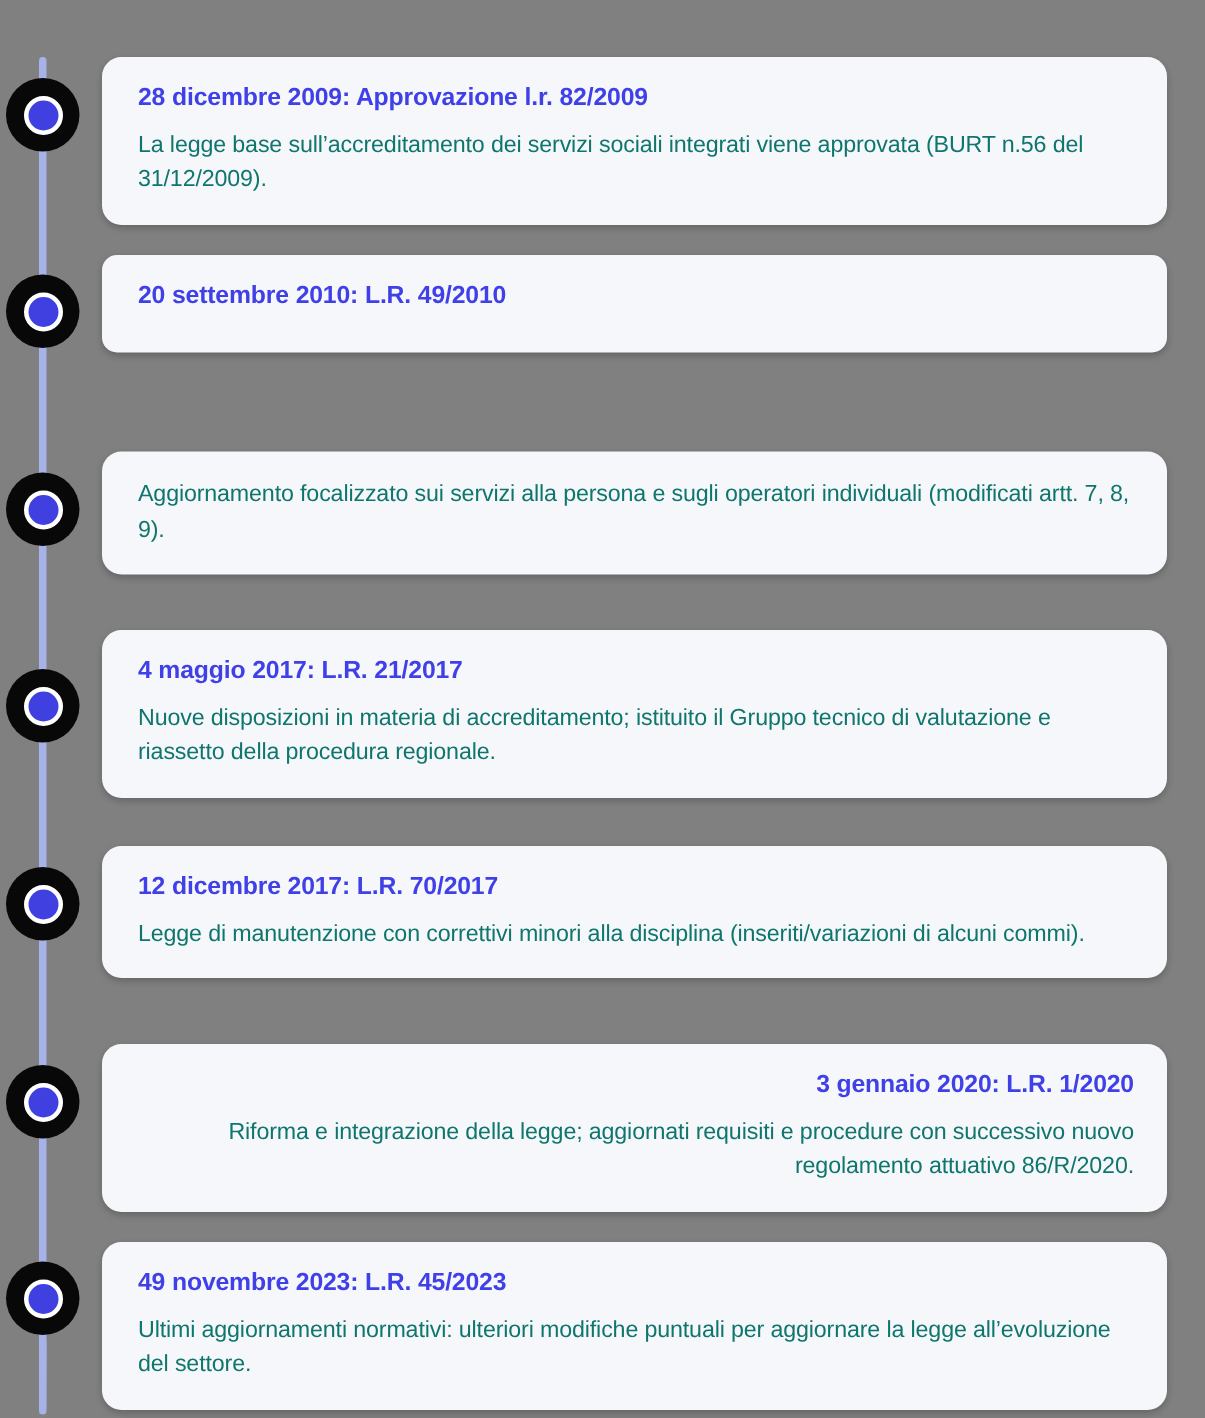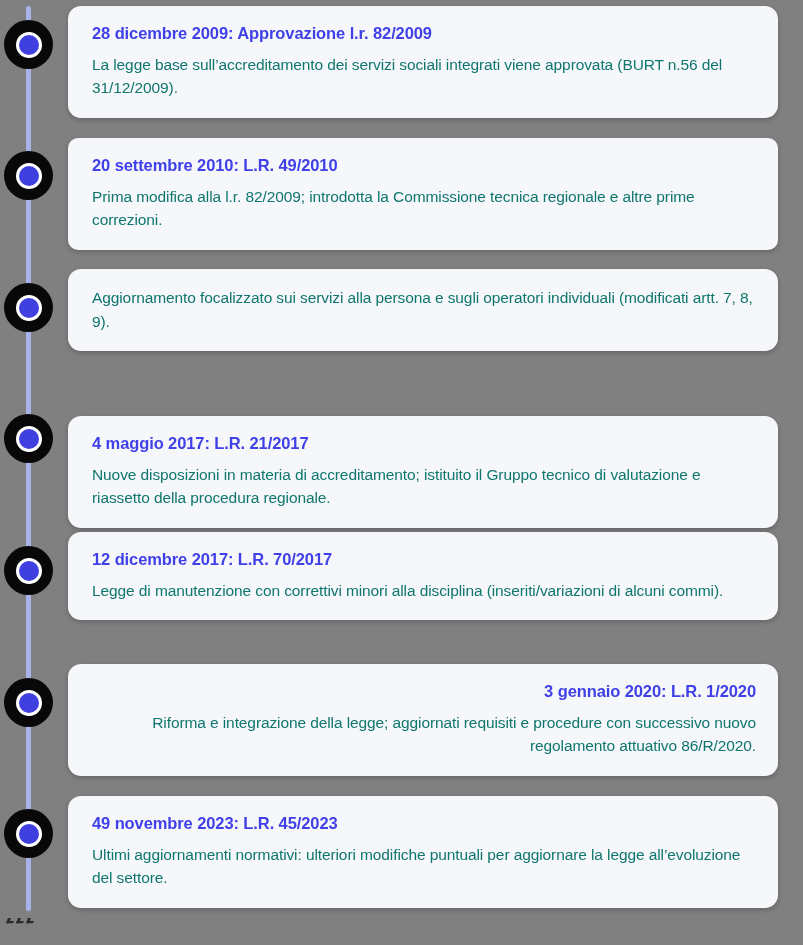--- a/index.html
+++ b/index.html
@@ -14,20 +14,21 @@
     font-family: "Liberation Sans", sans-serif;
     overflow: hidden;
     position: relative;
   }
 
   
   #timeline-root {
     position: relative;
     width: 803px;
     height: 689px;
+    margin-top: 32px;
   }
 
   .rail-line {
     position: absolute;
     left: 26px;
     top: 6px;
     width: 5px;
     height: 905px;
     background: #a6b2e8;
     border-radius: 3px;
@@ -149,26 +150,25 @@
         <div class="ring"></div>
       </div>
     </div>
   <div id="cards">
       <div class="card" style="top: 6px;">
         <div class="card-title">28 dicembre 2009: Approvazione l.r. 82/2009</div>
         <div class="card-body">La legge base sull’accreditamento dei servizi sociali integrati viene approvata (BURT n.56 del 31/12/2009).</div>
       </div>
       <div class="card" style="top: 138px; border-radius: 10px;">
         <div class="card-title">20 settembre 2010: L.R. 49/2010</div>
-        <div class="card-body">Prima modifica alla l.r. 82/2009; introdotta la Commissione tecnica regionale e altre prime correzioni.</div>
       </div>
       <div class="card" style="top: 269px;">
         <div class="card-body">Aggiornamento focalizzato sui servizi alla persona e sugli operatori individuali (modificati artt. 7, 8, 9).</div>
       </div>
-      <div class="card" style="top: 416px;">
+      <div class="card" style="top: 388px;">
         <div class="card-title">4 maggio 2017: L.R. 21/2017</div>
         <div class="card-body">Nuove disposizioni in materia di accreditamento; istituito il Gruppo tecnico di valutazione e riassetto della procedura regionale.</div>
       </div>
       <div class="card" style="top: 532px;">
         <div class="card-title">12 dicembre 2017: L.R. 70/2017</div>
         <div class="card-body">Legge di manutenzione con correttivi minori alla disciplina (inseriti/variazioni di alcuni commi).</div>
       </div>
       <div class="card" style="top: 664px; text-align: right;">
         <div class="card-title">3 gennaio 2020: L.R. 1/2020</div>
         <div class="card-body">Riforma e integrazione della legge; aggiornati requisiti e procedure con successivo nuovo regolamento attuativo 86/R/2020.</div>

